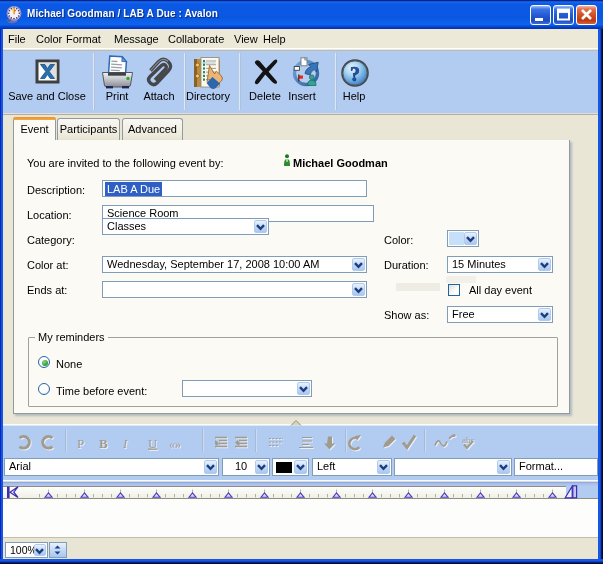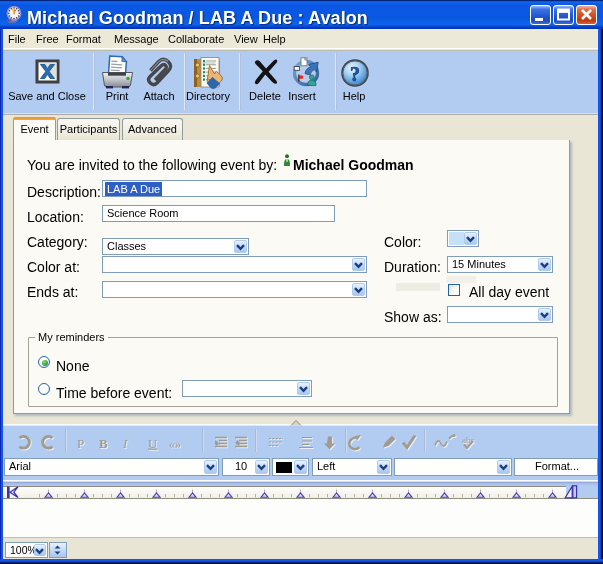--- a/index.html
+++ b/index.html
@@ -1,38 +1,38 @@
 <!DOCTYPE html>
 <html><head><meta charset="utf-8"><title>Michael Goodman / LAB A Due : Avalon</title><style>
 *{margin:0;padding:0;box-sizing:border-box}
 html,body{width:603px;height:564px;overflow:hidden;font-family:"Liberation Sans",sans-serif}
 .abs{position:absolute}
 #win{position:absolute;left:0;top:0;width:603px;height:564px;background:#EAE6D6}
 #tbar{left:0;top:0;width:603px;height:29px;background:linear-gradient(180deg,#000 0%,#0841D8 3%,#1767F0 7%,#0A58E4 14%,#0A57E2 60%,#0C5FE8 75%,#0D63EC 85%,#063FC8 93%,#0232B2 100%)}
-#ttl{left:27px;top:8px;color:#fff;font-size:18px;font-weight:bold;letter-spacing:.1px;text-shadow:1px 1px 1px rgba(0,0,30,.55)}
+#ttl{left:27px;top:8px;color:#fff;font-size:10px;font-weight:bold;letter-spacing:.1px;text-shadow:1px 1px 1px rgba(0,0,30,.55)}
 .wbtn{top:5px;width:21px;height:20px;border:1px solid #fff;border-radius:3px;color:#fff}
 .bblue{background:linear-gradient(180deg,#9CBCF8 0%,#3D72E8 18%,#2458D0 55%,#1C4BBE 80%,#3E6CD8 100%)}
 .bred{background:linear-gradient(180deg,#F2B5A0 0%,#E0704C 18%,#D14A22 55%,#BC3A12 80%,#D86438 100%)}
 #brdL{left:0;top:29px;width:3px;height:535px;background:linear-gradient(90deg,#02129A,#1659EE 55%,#1053E4)}
 #brdR{left:598px;top:29px;width:5px;height:535px;background:linear-gradient(90deg,#1053E4,#1659EE 40%,#050D45 78%,#03082E)}
 #brdB{left:0;top:559px;width:603px;height:5px;background:linear-gradient(180deg,#1053E4,#1659EE 40%,#050D45 80%,#03082E)}
 #menu{left:3px;top:29px;width:595px;height:20px;background:#ECE9D8;border-bottom:1px solid #fff}
 .mi{top:33px;font-size:11px;color:#000}
 #menusep{left:3px;top:49px;width:595px;height:2px;background:linear-gradient(180deg,#FDFDFA,#A8A496)}
 #tools{left:3px;top:51px;width:595px;height:61.5px;background:#B2CBF1}
 #toolsep2{left:3px;top:112.5px;width:595px;height:2.5px;background:linear-gradient(180deg,#F8F8F4,#98948A)}
 .tsep{top:53px;width:2px;height:57px;background:linear-gradient(90deg,rgba(255,255,255,.9),rgba(120,140,170,.45))}
 .tlbl{top:90px;font-size:11px;color:#000;text-align:center;width:100px;margin-left:-50px}
 #work{left:3px;top:115px;width:595px;height:310px;background:#EAE6D6}
 .tab{top:118px;height:22px;background:linear-gradient(180deg,#F8F7F2,#EFEDE0 70%,#E6E3D2);border:1px solid #919B9C;border-bottom:none;border-radius:3px 3px 0 0;font-size:11px;text-align:center;color:#000;padding-top:4px}
 #tab1{left:13px;top:117px;width:43px;height:23px;background:#FBFAF5;border:1px solid #919B9C;border-bottom:none;border-radius:3px 3px 0 0;z-index:5;font-size:11px;text-align:center;padding-top:5px}
 #tab1 b{position:absolute;left:-1px;top:-1px;right:-1px;height:3px;background:linear-gradient(180deg,#E79435,#F9A73D);border-radius:3px 3px 0 0}
 #panel{left:13px;top:140px;width:557px;height:274px;background:#FBFAF5;border:1px solid #919B9C;border-top:none;box-shadow:2px 2px 2px rgba(130,150,175,.55)}
 #tab1cover{left:14px;top:139px;width:41px;height:2px;background:#FBFAF5;z-index:6}
-.lbl{font-size:14px;color:#000}
+.lbl{font-size:11px;color:#000}
 .inp{position:absolute;height:17px;background:#fff;border:1px solid #7F9DB9;font-size:11px;line-height:15px;color:#000}
 .cb{position:absolute;background:#fff;border:1px solid #7F9DB9;font-size:11px;color:#000;overflow:hidden}
 .cbt{display:block;line-height:15px;white-space:nowrap}
 .cb i{position:absolute;top:1px;right:1px;bottom:1px;width:13px;border-radius:2px;background:linear-gradient(180deg,#E9F2FD,#C4DAF7 50%,#A8C7F0);border:1px solid #B0CBEC}
 .cb i svg{position:absolute;left:0px;top:1px}
 .chk{position:absolute;width:12px;height:12px;border:1.3px solid #1E62A8;background:linear-gradient(135deg,#E7E3D6 8%,#F4F2EA 40%,#fff 62%)}
 .rad{position:absolute;width:12px;height:12px;border-radius:50%;border:1.2px solid #2565A8;background:radial-gradient(circle at 40% 35%,#fff 45%,#D8E4F2)}
 .rdot{position:absolute;left:3px;top:3px;width:6px;height:6px;border-radius:50%;background:radial-gradient(circle at 35% 30%,#8CD48C,#37A437 60%,#1E7C1E)}
 #fset{left:28px;top:337px;width:530px;height:70px;border:1px solid #A3A297;border-radius:1px}
 #fleg{left:35px;top:331px;background:#FBFAF5;padding:0 3px;font-size:11px}
@@ -78,21 +78,21 @@
   <span class="abs wbtn bblue" style="left:553px"><svg width="19" height="18">
         <rect x="4" y="3.5" width="11" height="10" fill="none" stroke="#fff" stroke-width="2"></rect>
         <rect x="4" y="3.5" width="11" height="3.4" fill="#fff"></rect>
       </svg></span>
   <span class="abs wbtn bred" style="left:576px"><svg width="19" height="18">
         <path d="M5 4 L14 13 M14 4 L5 13" stroke="#fff" stroke-width="2.6"></path>
       </svg></span>
 </div>
 <div class="abs" id="menu"></div>
 <span class="abs mi" style="left:8px">File</span>
-<span class="abs mi" style="left:36px">Free</span>
+<span class="abs mi" style="left:36px">Color</span>
 <span class="abs mi" style="left:66px">Format</span>
 <span class="abs mi" style="left:114px">Message</span>
 <span class="abs mi" style="left:168px">Collaborate</span>
 <span class="abs mi" style="left:234px">View</span>
 <span class="abs mi" style="left:263px">Help</span>
 <div class="abs" id="menusep"></div>
 <div class="abs" id="tools"></div>
 <svg class="abs" style="left:35px;top:59px" width="25" height="25" viewBox="0 0 25 25">
 <rect x="0.5" y="0.5" width="24" height="24" fill="#3F3F3F"></rect>
 <rect x="3.5" y="3.5" width="18" height="18" fill="#FDFDFD"></rect>
@@ -214,41 +214,42 @@
     <circle cx="4" cy="2.2" r="2" fill="#1E7A1E"></circle>
     <path d="M1 12 C1 7.5 1.6 5 4 5 C6.4 5 7 7.5 7 12 Z" fill="#2E8B2E"></path>
     <rect x="3.4" y="4.6" width="1.2" height="3.2" fill="#fff"></rect>
   </svg>
 <span class="abs lbl" style="left:293px;top:157px;font-weight:bold">Michael Goodman</span>
 <span class="abs lbl" style="left:27px;top:184px">Description:</span>
 <div class="inp" style="left:102px;top:180px;width:265px">
     <span style="position:absolute;left:2px;top:1px;background:#2F5FC4;color:#fff;padding:0 2px;line-height:14px">LAB A Due</span>
   </div>
 <span class="abs lbl" style="left:27px;top:209px">Location:</span>
-<div class="inp" style="left:102px;top:205px;width:233px"><span style="padding-left:4px;">Science Room</span></div>
+<div class="inp" style="left:102px;top:205px;width:272px"><span style="padding-left:4px;">Science Room</span></div>
 <span class="abs lbl" style="left:27px;top:234px">Category:</span>
-<div class="cb" style="left:102px;top:238px;width:147px;height:17px">
+<div class="cb" style="left:102px;top:218px;width:167px;height:17px">
     <span class="cbt" style="padding-left:4px">Classes</span>
     <i>
       <svg width="11" height="11" viewBox="0 0 11 11">
         <path d="M2 3.2 L5.5 6.8 L9 3.2" fill="none" stroke="#1C3E7E" stroke-width="2.4"></path>
       </svg>
     </i>
   </div>
 <span class="abs lbl" style="left:384px;top:234px">Color:</span>
 <div class="cb" style="left:447px;top:230px;width:32px;height:17px">
     <span style="position:absolute;left:1px;top:1px;bottom:1px;right:14px;background:#C5E0F8"></span>
     <i>
       <svg width="11" height="11" viewBox="0 0 11 11">
         <path d="M2 3.2 L5.5 6.8 L9 3.2" fill="none" stroke="#1C3E7E" stroke-width="2.4"></path>
       </svg>
     </i>
   </div>
 <span class="abs lbl" style="left:27px;top:259px">Color at:</span>
 <div class="cb" style="left:102px;top:256px;width:265px;height:17px">
+    <span class="cbt" style="padding-left:4px">Wednesday, September 17, 2008 10:00 AM</span>
     <i>
       <svg width="11" height="11" viewBox="0 0 11 11">
         <path d="M2 3.2 L5.5 6.8 L9 3.2" fill="none" stroke="#1C3E7E" stroke-width="2.4"></path>
       </svg>
     </i>
   </div>
 <span class="abs lbl" style="left:384px;top:259px">Duration:</span>
 <div class="cb" style="left:447px;top:256px;width:106px;height:17px">
     <span class="cbt" style="padding-left:4px">15 Minutes</span>
     <i>
@@ -264,20 +265,21 @@
         <path d="M2 3.2 L5.5 6.8 L9 3.2" fill="none" stroke="#1C3E7E" stroke-width="2.4"></path>
       </svg>
     </i>
   </div>
 <div class="abs" style="left:396px;top:283px;width:44px;height:8px;background:#EFEDE3"></div>
 <div class="abs" style="left:446px;top:276px;width:30px;height:7px;background:#F2F0E8"></div>
 <span class="chk" style="left:448px;top:284px"></span>
 <span class="abs lbl" style="left:469px;top:284px">All day event</span>
 <span class="abs lbl" style="left:384px;top:309px">Show as:</span>
 <div class="cb" style="left:447px;top:306px;width:106px;height:17px">
+    <span class="cbt" style="padding-left:4px">Free</span>
     <i>
       <svg width="11" height="11" viewBox="0 0 11 11">
         <path d="M2 3.2 L5.5 6.8 L9 3.2" fill="none" stroke="#1C3E7E" stroke-width="2.4"></path>
       </svg>
     </i>
   </div>
 <div class="abs" id="fset"></div>
 <span class="abs" id="fleg">My reminders</span>
 <span class="rad" style="left:38px;top:356px">
     <span class="rdot"></span>
@@ -438,21 +440,21 @@
     </i>
   </div>
 <div class="cb" style="left:394px;top:458px;width:118px;height:18px">
     <i>
       <svg width="11" height="11" viewBox="0 0 11 11">
         <path d="M2 3.2 L5.5 6.8 L9 3.2" fill="none" stroke="#1C3E7E" stroke-width="2.4"></path>
       </svg>
     </i>
   </div>
 <div class="cb" style="left:514px;top:458px;width:84px;height:18px">
-    <span class="cbt" style="padding-left:20px">Format...</span>
+    <span class="cbt" style="padding-left:4px">Format...</span>
   </div>
 <div class="abs" id="rulbar"></div>
 <div class="abs" id="ruler"></div>
 <div class="abs" id="rulerR"></div>
 <div class="abs" id="rulbase"></div>
 <svg class="abs" style="left:4px;top:486px" width="595" height="13" viewBox="0 0 595 13">
     <line x1="35.5" y1="8" x2="35.5" y2="11.3" stroke="#B2AF9C" stroke-width="1"></line>
     <line x1="53.5" y1="8" x2="53.5" y2="11.3" stroke="#B2AF9C" stroke-width="1"></line>
     <line x1="62.5" y1="8" x2="62.5" y2="11.3" stroke="#B2AF9C" stroke-width="1"></line>
     <line x1="71.5" y1="8" x2="71.5" y2="11.3" stroke="#B2AF9C" stroke-width="1"></line>

